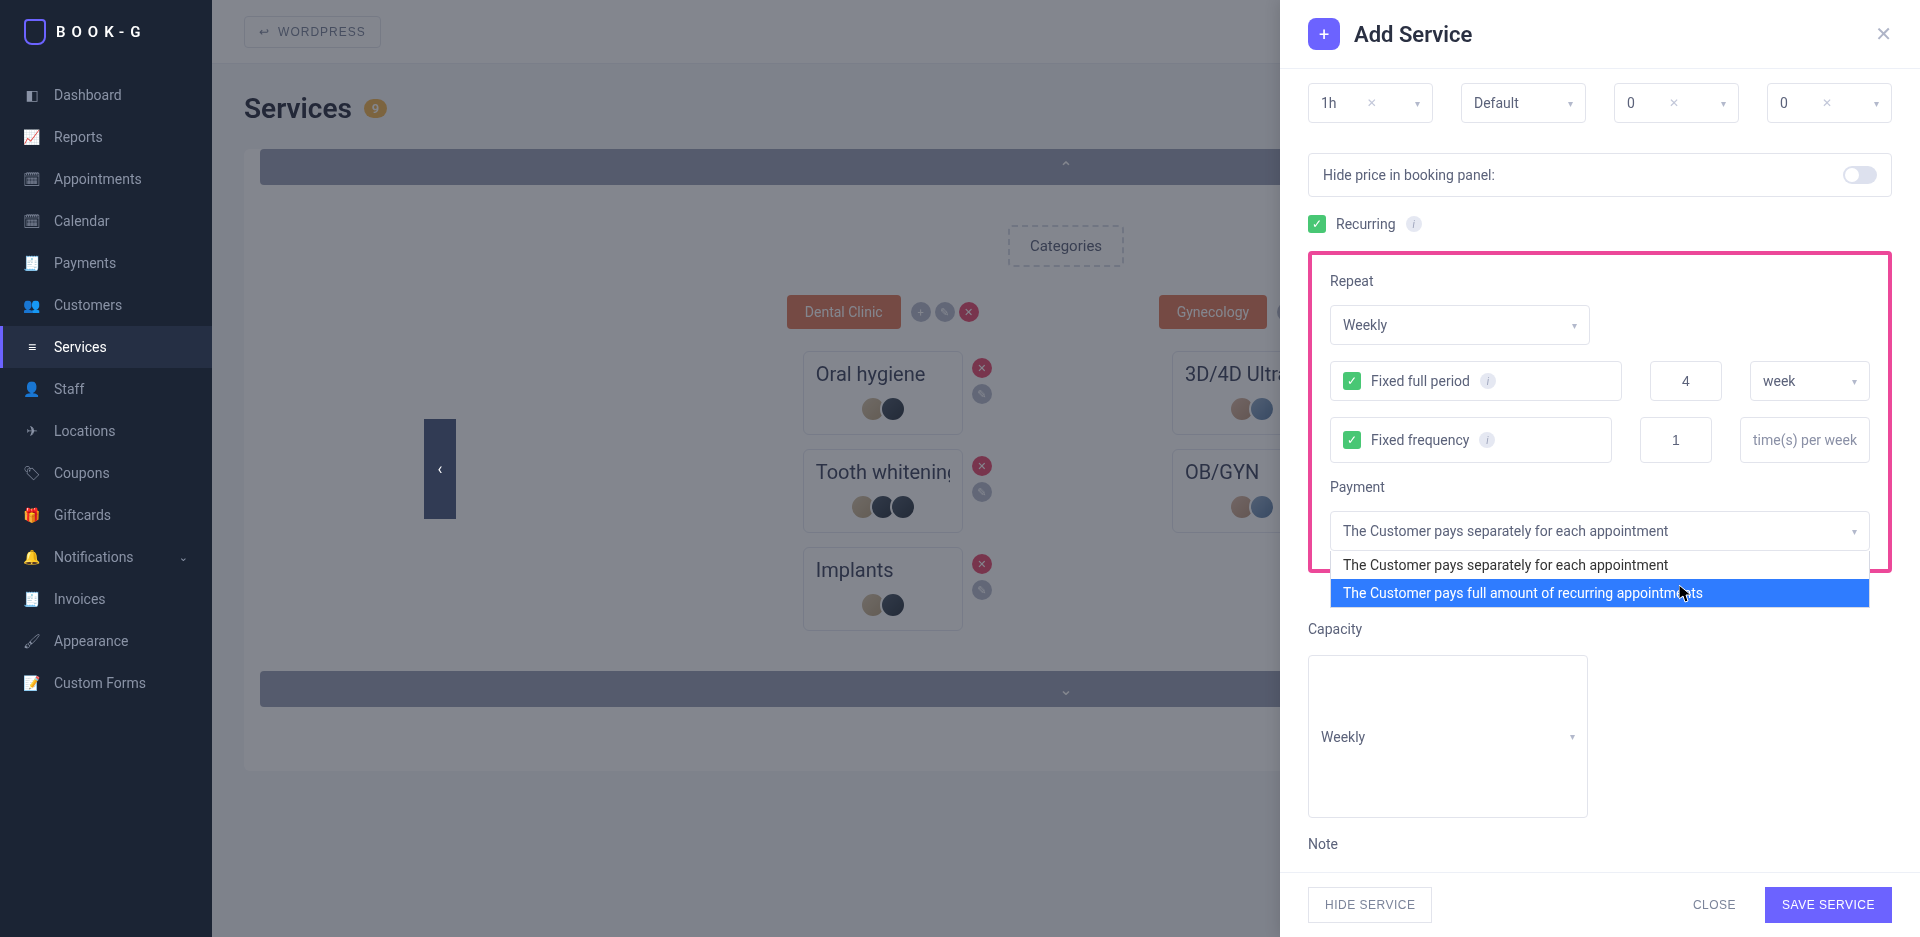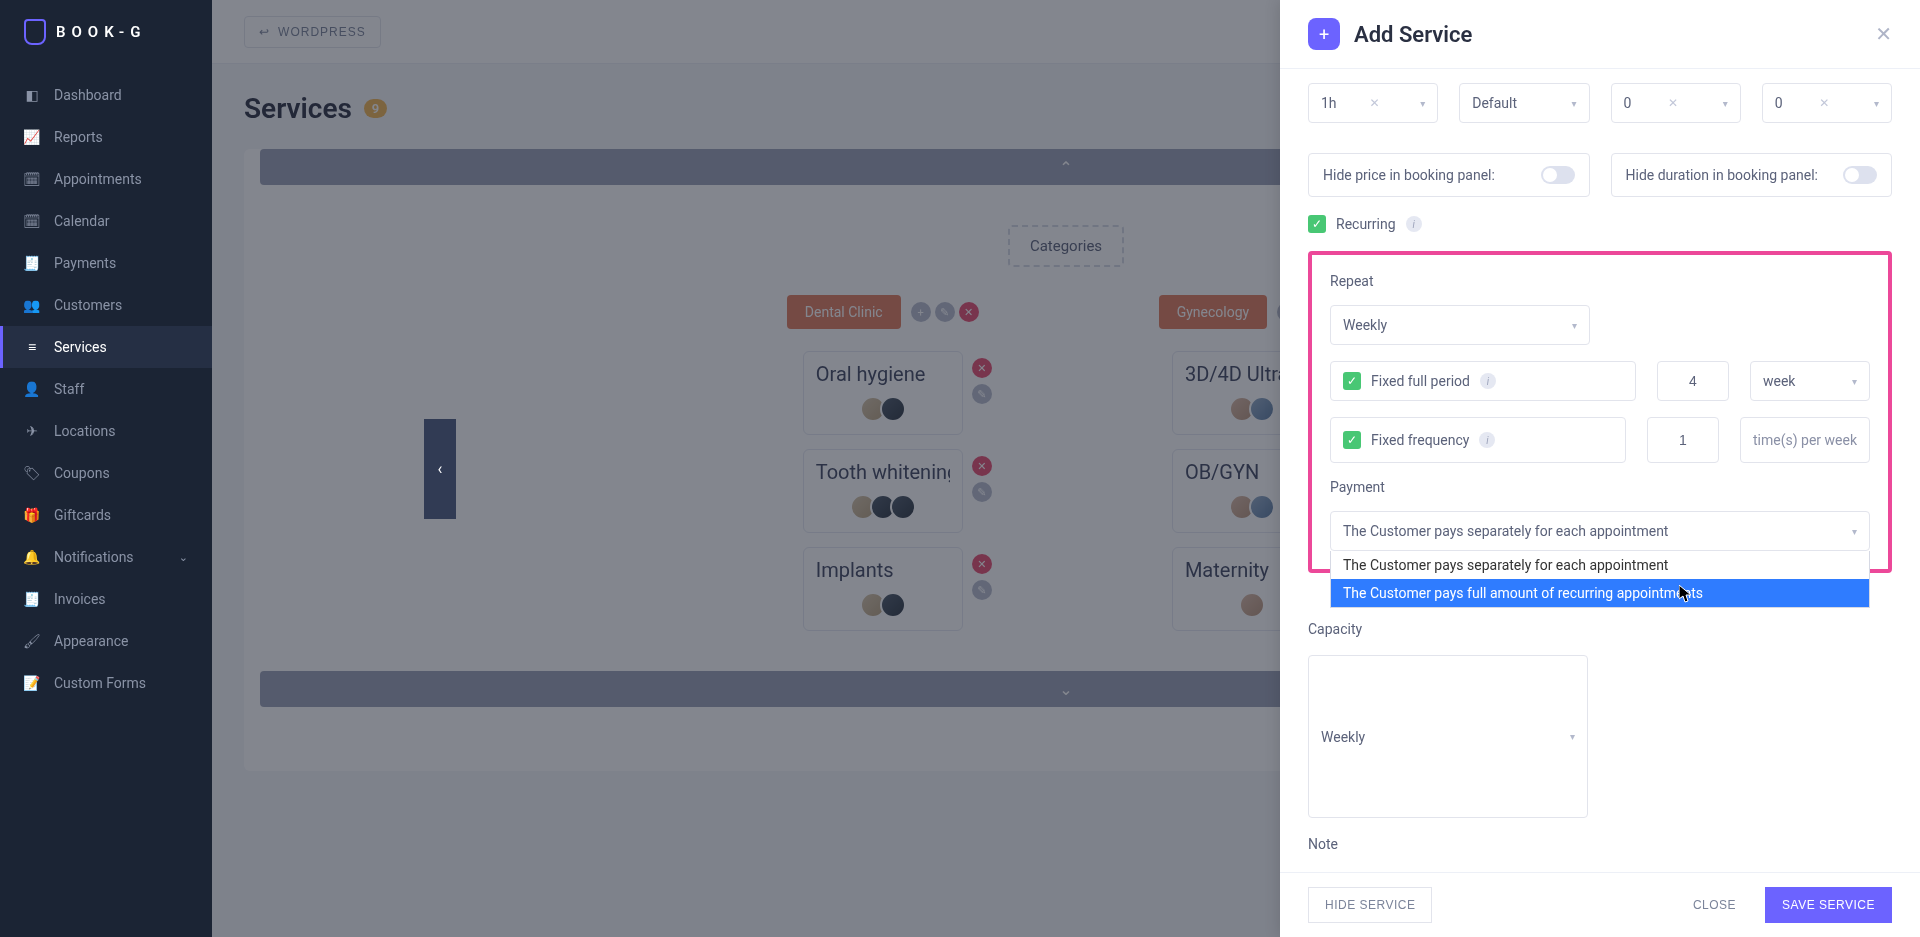--- a/index.html
+++ b/index.html
@@ -209,21 +209,21 @@
   }
   .panel-title { font-size:22px; font-weight:600; color:#2a3042; }
   .panel-close { margin-left:auto; color:#aeb4c7; font-size:20px; cursor:pointer; }
 
   .panel-body {
     flex:1; overflow-y:auto;
     padding: 14px 28px 20px;
     display:flex; flex-direction:column; gap:18px;
   }
 
-  .row { display:flex; gap:21px;justify-content:flex-end; }
+  .row { display:flex; gap:28px;justify-content:flex-end; }
   .selectish {
     flex:1;
     border:1px solid #e2e4ec;
     border-radius:4px;
     padding: 10px 12px;
     font-size:14px; color:#5b627a;
     display:flex; align-items:center;
     background:#fff;
     position:relative;
     min-height: 40px;
@@ -517,30 +517,20 @@
                     <div class="svc-title">OB/GYN</div>
                     <div class="svc-avatars">
                       <span class="avatar c3"></span>
                       <span class="avatar c4"></span>
                     </div>
                     <div class="svc-side-actions">
                       <span class="round-btn round-del">✕</span>
                       <span class="round-btn round-edit">✎</span>
                     </div>
                   </div>
-                  <div class="svc-card">
-                    <div class="svc-title">Maternity</div>
-                    <div class="svc-avatars">
-                      <span class="avatar c3"></span>
-                    </div>
-                    <div class="svc-side-actions">
-                      <span class="round-btn round-del">✕</span>
-                      <span class="round-btn round-edit">✎</span>
-                    </div>
-                  </div>
                 </div>
               </div>
             </div>
         </div>
 
         <div class="toggle-bar" style="margin-top:40px;">
           <span>⌄</span>
         </div>
       </div>
     </div>
@@ -577,24 +567,20 @@
           <div class="selectish">
             <span>0</span>
             <span class="clear">✕</span>
             <span class="caret">▾</span>
           </div>
         </div>
 
         <div class="row">
           <div class="card-line" style="flex:1">
             <span>Hide price in booking panel:</span>
-            <div class="toggle"></div>
-          </div>
-          <div class="card-line" style="flex:1">
-            <span>Hide duration in booking panel:</span>
             <div class="toggle"></div>
           </div>
         </div>
 
         <div class="chk-row">
           <div class="chk">✓</div>
           <span>Recurring</span>
           <span class="info-dot">i</span>
         </div>
 

